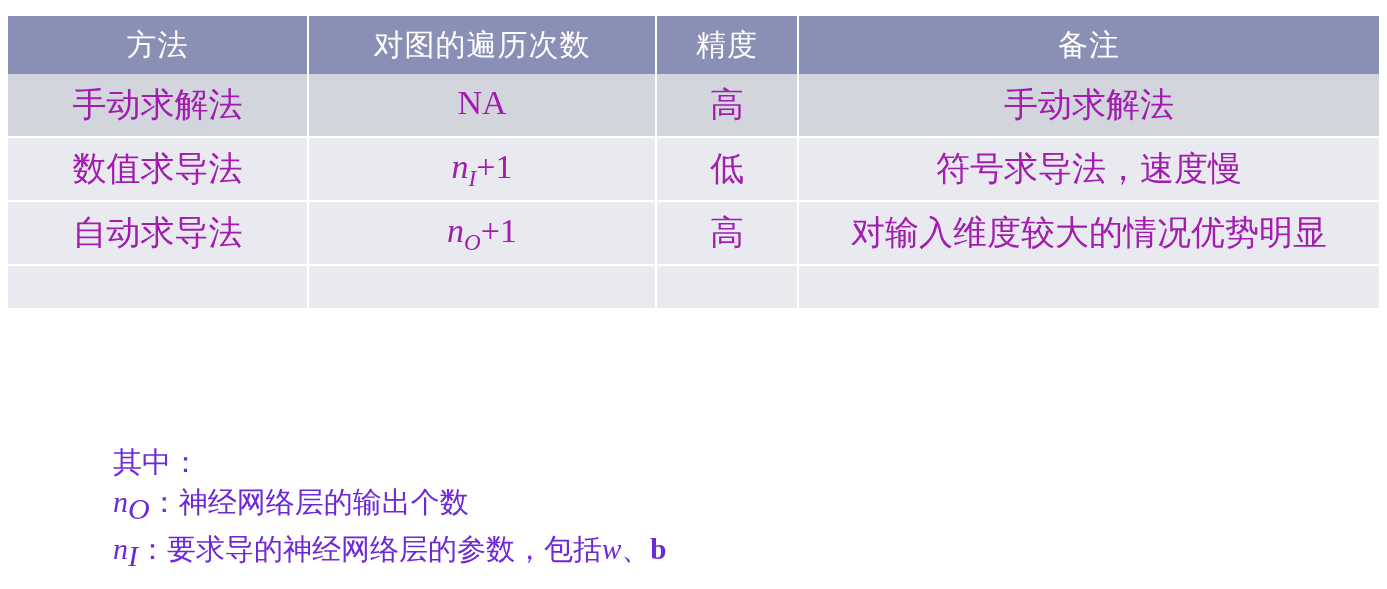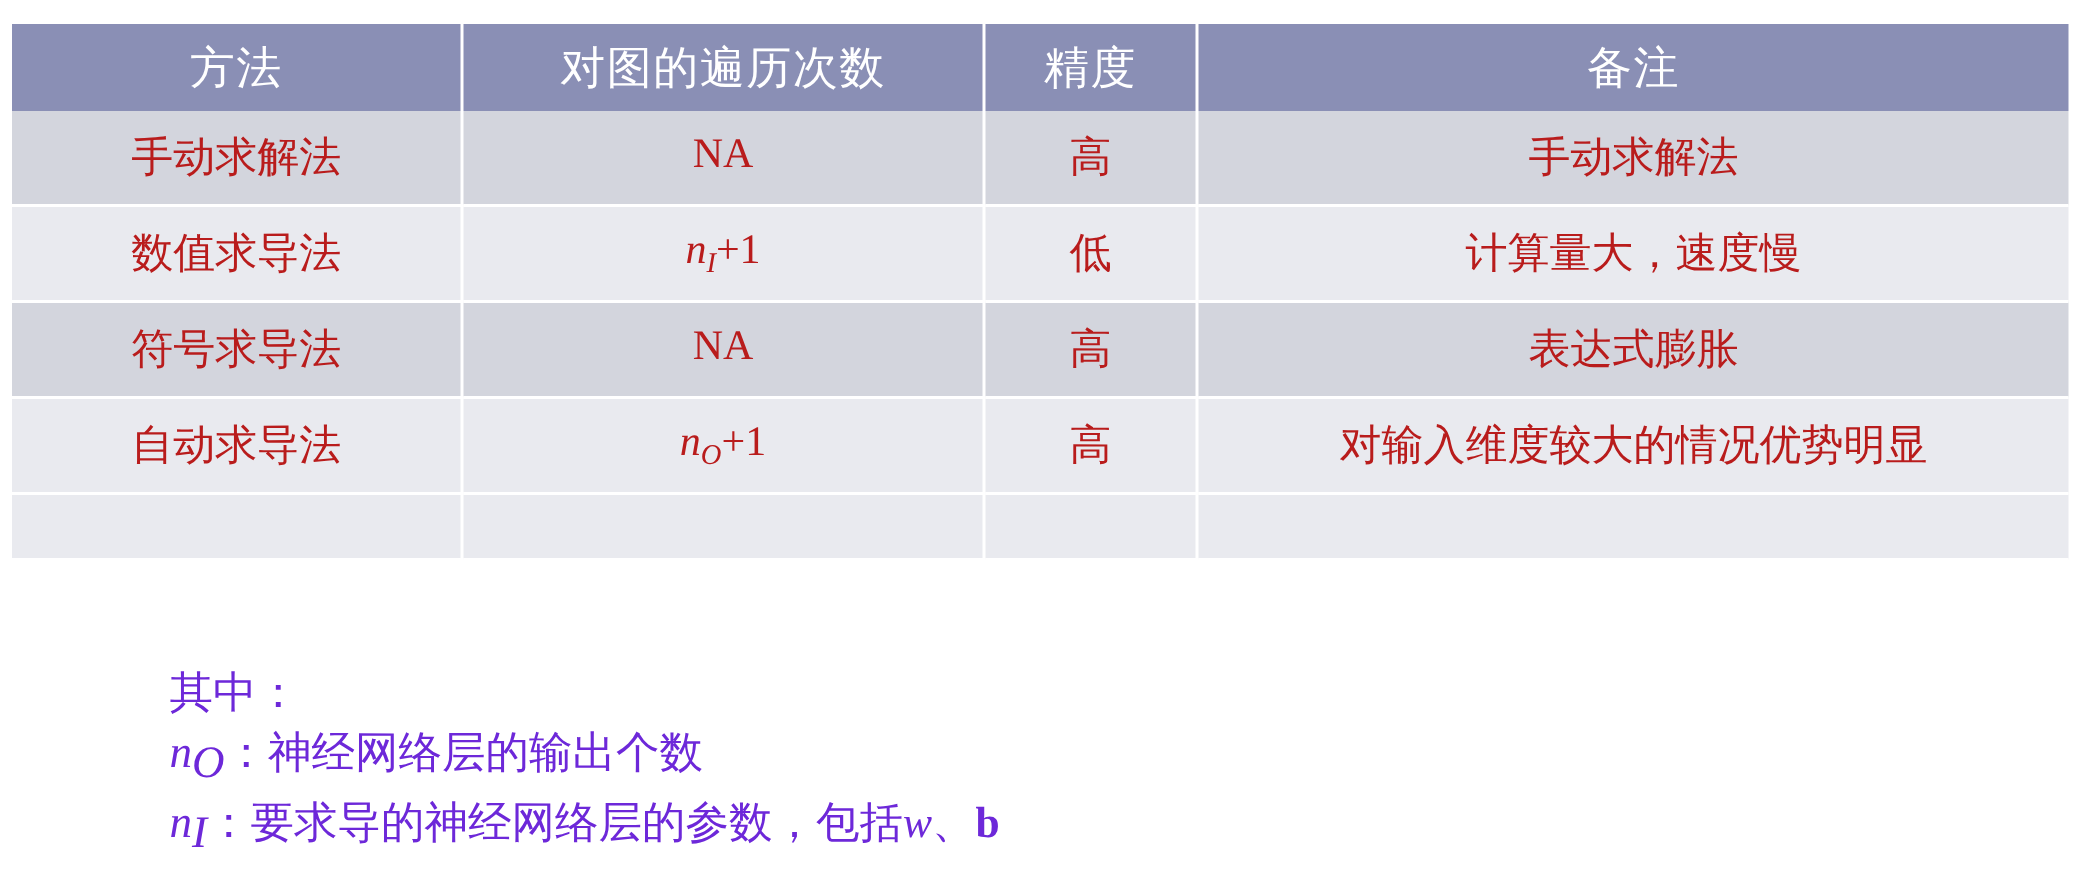--- a/index.html
+++ b/index.html
@@ -45,27 +45,27 @@
     border-right: 2px solid #ffffff;
     padding: 0;
     letter-spacing: 1px;
     margin-left: 44px;
   }
   table.comparison thead th:last-child {
     border-right: none;
   }
 
   table.comparison tbody td {
-    font-size: 28px;
+    font-size: 34px;
     text-align: center;
     height: 62px;
     border-right: 2px solid #ffffff;
     border-bottom: 2px solid #ffffff;
     padding: 0 6px;
-    color: #b91c1c;
+    color: #a21caf;
   }
   table.comparison tbody td:last-child {
     border-right: none;
   }
 
   table.comparison tbody tr.shade-dark td {
     background: #d3d5dd;
   }
   table.comparison tbody tr.shade-light td {
     background: #e9eaef;
@@ -139,29 +139,21 @@
         </td>
         <td>高</td>
         <td>手动求解法</td>
       </tr>
       <tr class="shade-light">
         <td>数值求导法</td>
         <td>
           <span class="serif ital">n</span><span class="serif sub">I</span><span class="serif">+1</span>
         </td>
         <td>低</td>
-        <td>计算量大，速度慢</td>
-      </tr>
-      <tr class="shade-dark">
-        <td>符号求导法</td>
-        <td>
-          <span class="serif">NA</span><span class="serif sub"></span><span class="serif"></span>
-        </td>
-        <td>高</td>
-        <td>表达式膨胀</td>
+        <td>符号求导法，速度慢</td>
       </tr>
       <tr class="shade-light">
         <td>自动求导法</td>
         <td>
           <span class="serif ital">n</span><span class="serif sub">O</span><span class="serif">+1</span>
         </td>
         <td>高</td>
         <td>对输入维度较大的情况优势明显</td>
       </tr>
       <tr class="shade-light filler">

